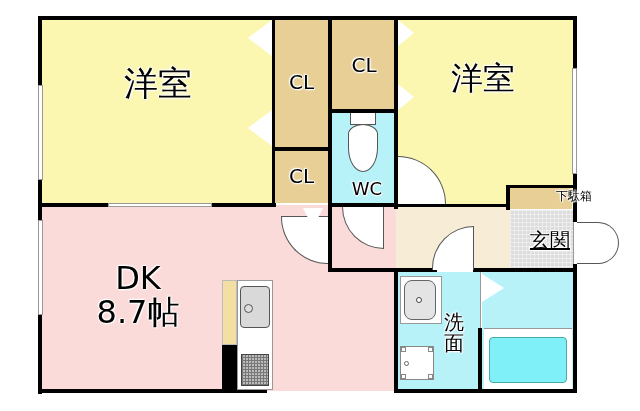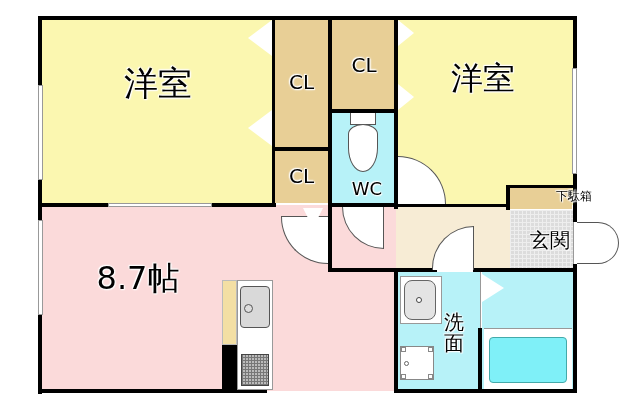--- a/index.html
+++ b/index.html
@@ -125,25 +125,26 @@
   <div class="abs" style="left:476px;top:328px;width:88px;height:61px;background:#fff;border-top:1px solid #999;"></div>
   <div class="abs" style="left:481px;top:337px;width:78px;height:46px;background:#7ff0f8;border:1px solid #4aa;border-radius:4px;"></div>
 
   <div class="room-label" style="left:80px;top:66px;width:140px;font-size:34px;">
     <div>洋室</div>
   </div>
   <div class="room-label" style="left:410px;top:62px;width:130px;font-size:32px;">
     <div>洋室</div>
   </div>
   <div class="room-label" style="left:60px;top:262px;width:140px;font-size:32px;">
+    <div>DK</div>
     <div>8.7帖</div>
   </div>
   <div class="room-label" style="left:266px;top:72px;width:55px;font-size:20px;">CL</div>
   <div class="room-label" style="left:266px;top:166px;width:55px;font-size:20px;">CL</div>
   <div class="room-label" style="left:324px;top:55px;width:64px;font-size:20px;">CL</div>
   <div class="room-label" style="left:324px;top:180px;width:70px;font-size:18px;">WC</div>
   <div class="room-label" style="left:502px;top:190px;width:56px;font-size:12px;margin-left:36px;">下駄箱</div>
-  <div class="room-label" style="left:502px;top:230px;width:80px;font-size:20px;">玄関</div>
+  <div class="room-label" style="left:502px;top:230px;width:80px;font-size:20px;text-decoration:underline;">玄関</div>
   <div class="room-label" style="left:430px;top:312px;width:32px;font-size:20px;">
     <div>洗</div>
     <div>面</div>
   </div>
 </div>
 
 </body></html>

